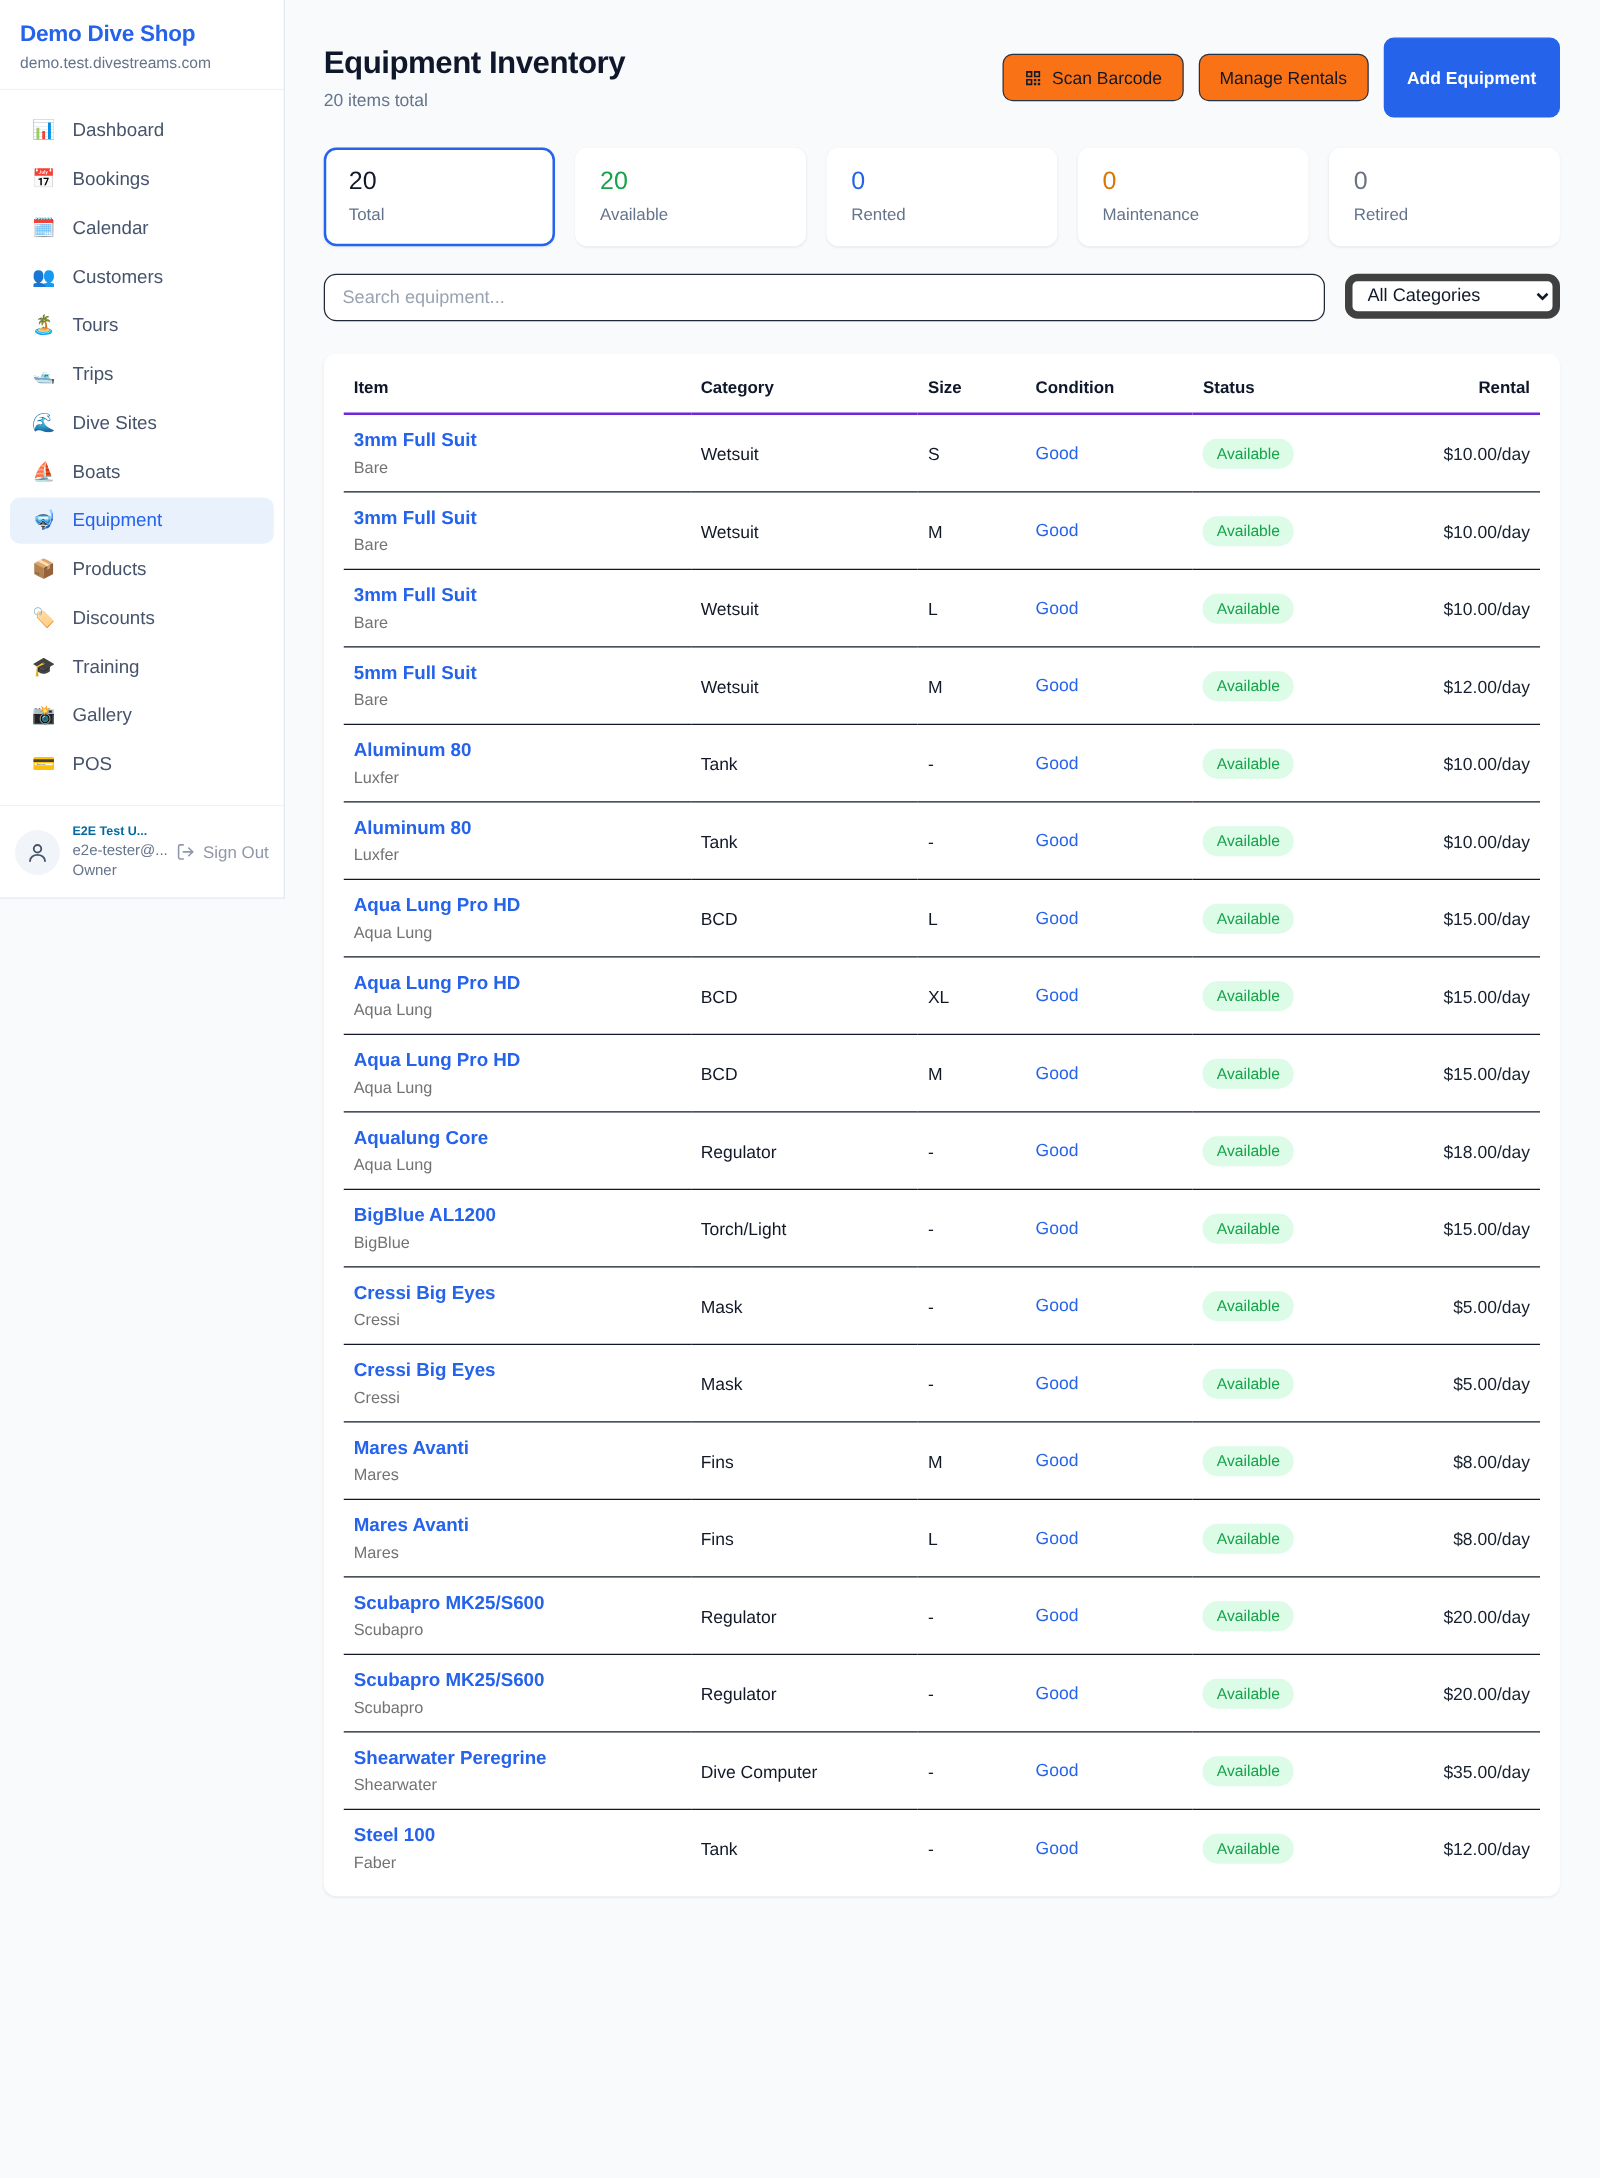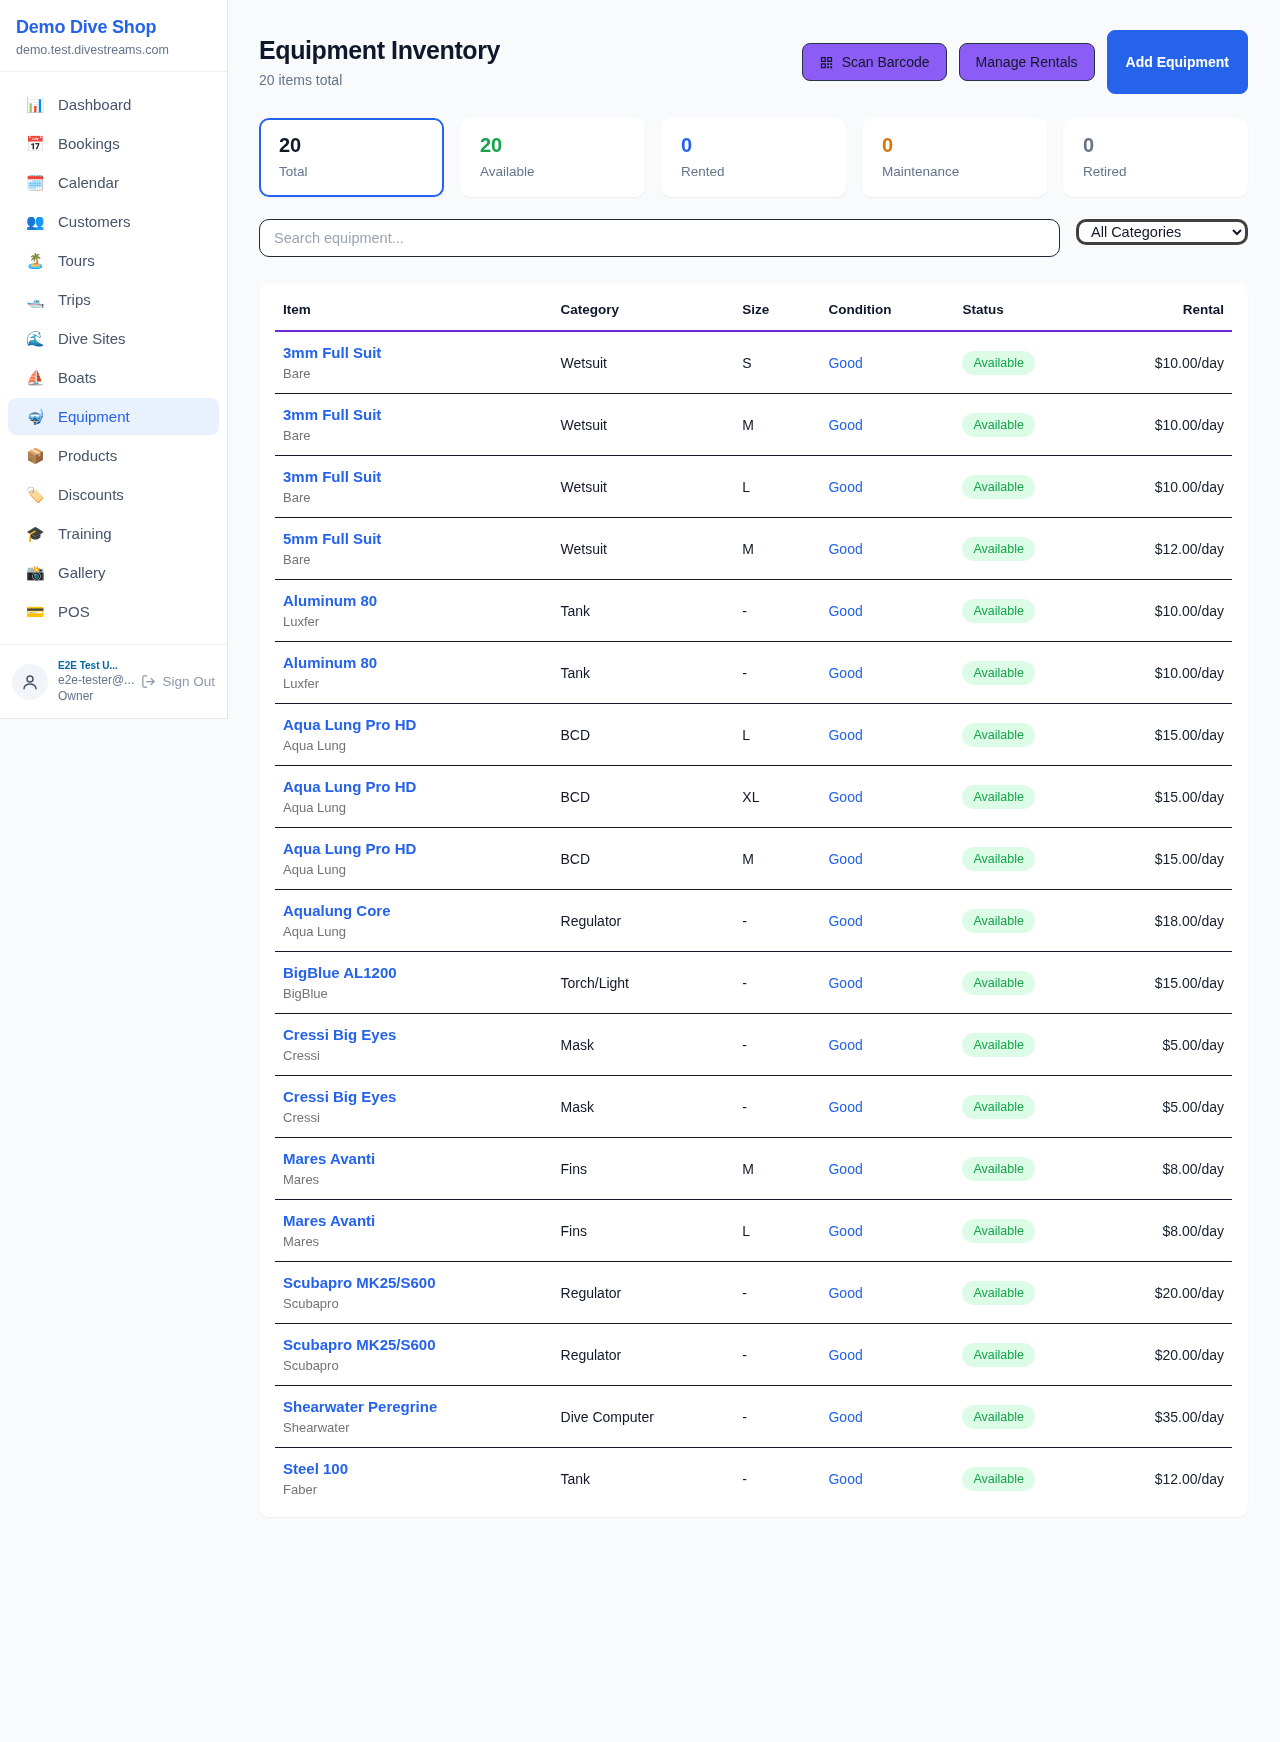--- a/index.html
+++ b/index.html
@@ -54,44 +54,44 @@
   
   .main { position: absolute; left: 259px; top: 0; width: 989px; }
   .page-header { display: flex; justify-content: space-between; align-items: center; margin-top: 30px; }
   .page-title { font-size: 25px; font-weight: 800; color: #0f172a; letter-spacing: -0.4px; }
   .page-subtitle { font-size: 14px; color: #64748b; margin-top: 7px; }
   .header-actions { display: flex; gap: 12px; align-items: center; }
   .btn {
     display: inline-flex; align-items: center; gap: 8px;
     padding: 10px 16px; border-radius: 8px;
     font-size: 14px; font-weight: 500; font-family: inherit;
-    background: #8b5cf6; color: #111827; border: 1px solid #273244; cursor: pointer;
+    background: #f97316; color: #111827; border: 1px solid #273244; cursor: pointer;
   }
   .btn-primary { background: #2563eb; color: #fff; border: 1px solid #2563eb; font-weight: 600; padding: 23px 18px; }
 
   
   .stats { display: flex; gap: 16px; margin-top: 24px; }
   .stat-card {
     flex: 1 1 0; background: #fff; border-radius: 10px;
     padding: 14px 18px 16px; box-shadow: 0 1px 2px rgba(15,23,42,.06);
     border: 2px solid transparent;
   }
   .stat-card.active { border-color: #2563eb; }
-  .stat-value { font-size: 20px; font-weight: 700; }
+  .stat-value { font-size: 20px; font-weight: 400; }
   .stat-label { font-size: 13.5px; color: #64748b; margin-top: 7px; }
 
   
   .filters { display: flex; gap: 16px; margin-top: 22px; }
   .search-input {
     flex: 1 1 auto; height: 38px; border: 1px solid #1f2937; border-radius: 10px;
     padding: 0 14px; font-size: 14.5px; font-family: inherit; background: #fff; color: #111827;
   }
   .search-input::placeholder { color: #9aa3b2; }
   .category-select {
-    flex: 0 0 172px; height: 26px; border: 3px solid #404040; border-radius: 10px;
+    flex: 0 0 172px; height: 36px; border: 6px solid #404040; border-radius: 10px;
     background: #fff; font-size: 14.5px; font-family: inherit; padding: 0 8px; color: #111827;
   }
 
   
   .table-card {
     background: #fff; border-radius: 10px; margin-top: 26px; margin-bottom: 40px;
     padding: 2px 16px 8px; box-shadow: 0 1px 2px rgba(15,23,42,.06);
   }
   table { width: 100%; border-collapse: collapse; }
   th {

